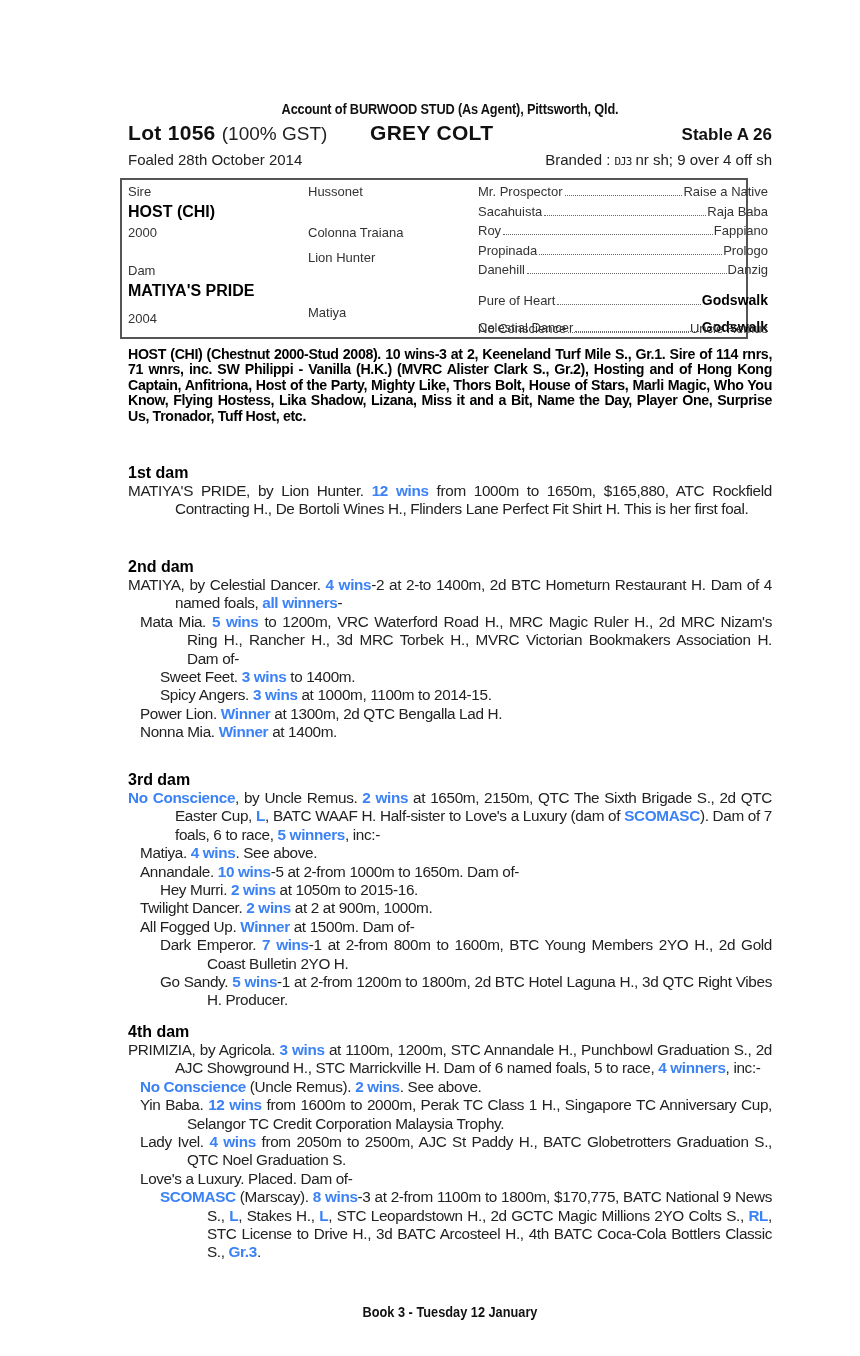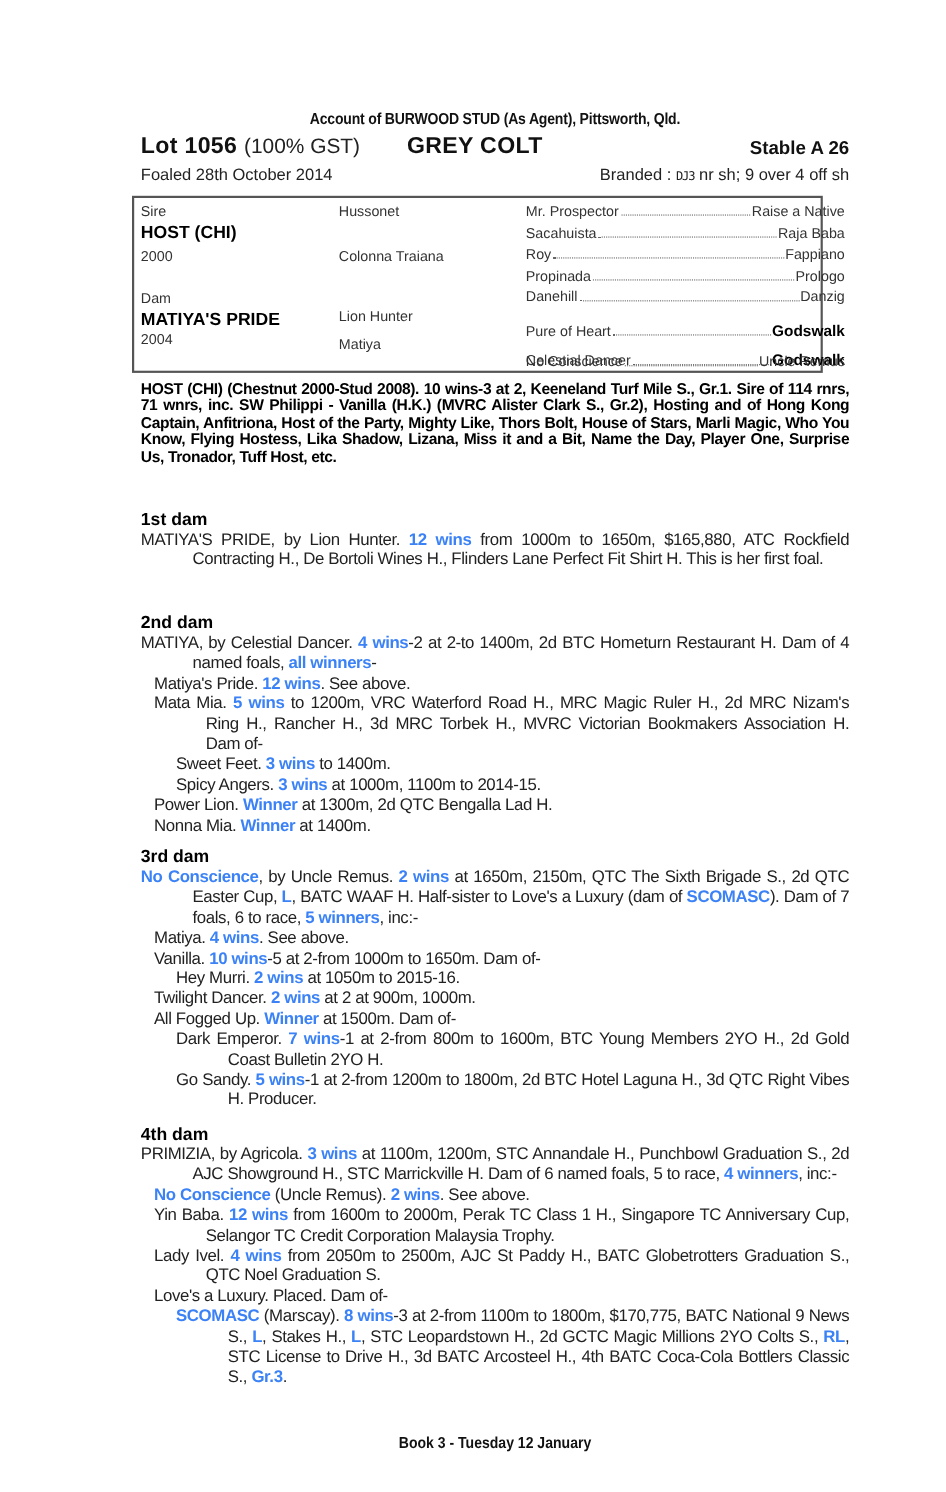--- a/index.html
+++ b/index.html
@@ -51,25 +51,25 @@
     <span>Foaled 28th October 2014</span>
     <span class="brand"><span>Branded : </span><span class="brandmark">DJ3</span><span> nr sh; 9 over 4 off sh</span></span>
   </div>
 
   <div class="pedbox">
     <span class="ped" style="left:6px;top:4px">Sire</span>
     <span class="ped bold" style="left:6px;top:23px">HOST (CHI)</span>
     <span class="ped" style="left:6px;top:45px">2000</span>
     <span class="ped" style="left:6px;top:83px">Dam</span>
     <span class="ped bold" style="left:6px;top:102px">MATIYA'S PRIDE</span>
-    <span class="ped" style="left:6px;top:121px">2004</span>
+    <span class="ped" style="left:6px;top:131px">2004</span>
 
     <span class="ped" style="left:186px;top:4px">Hussonet</span>
     <span class="ped" style="left:186px;top:45px">Colonna Traiana</span>
-    <span class="ped" style="left:186px;top:100px">Lion Hunter</span>
+    <span class="ped" style="left:186px;top:70px">Lion Hunter</span>
     <span class="ped" style="left:186px;top:125px">Matiya</span>
 
     <div id="fourth-gen">
         <div class="ped-row" style="top: 4px;">
           <span>Mr. Prospector</span>
           <span class="dots"></span>
           <span class="right">Raise a Native</span>
         </div>
         <div class="ped-row" style="top: 23.6px;">
           <span>Sacahuista</span>
@@ -112,32 +112,31 @@
   <div class="sireblurb">HOST (CHI) (Chestnut 2000-Stud 2008). 10 wins-3 at 2, Keeneland Turf Mile S., Gr.1. Sire of 114 rnrs, 71 wnrs, inc. SW Philippi - Vanilla (H.K.) (MVRC Alister Clark S., Gr.2), Hosting and of Hong Kong Captain, Anfitriona, Host of the Party, Mighty Like, Thors Bolt, House of Stars, Marli Magic, Who You Know, Flying Hostess, Lika Shadow, Lizana, Miss it and a Bit, Name the Day, Player One, Surprise Us, Tronador, Tuff Host, etc.</div>
 
   <div id="sections">
       <div class="section" style="top: 463px;">
         <div class="sec-head">1st dam</div>
         <div class="para lvl0"><span>MATIYA'S PRIDE, by Lion Hunter. </span><b>12 wins</b><span> from 1000m to 1650m, $165,880, ATC Rockfield Contracting H., De Bortoli Wines H., Flinders Lane Perfect Fit Shirt H. This is her first foal.</span></div>
       </div>
       <div class="section" style="top: 557px;">
         <div class="sec-head">2nd dam</div>
         <div class="para lvl0"><span>MATIYA, by Celestial Dancer. </span><b>4 wins</b><span>-2 at 2-to 1400m, 2d BTC Hometurn Restaurant H. Dam of 4 named foals, </span><b>all winners</b><span>-</span></div>
-        <div class="para lvl1"><span>Matiya's Pride. </span><b>12 wins</b><span>. See above.</span></div>
         <div class="para lvl1"><span>Mata Mia. </span><b>5 wins</b><span> to 1200m, VRC Waterford Road H., MRC Magic Ruler H., 2d MRC Nizam's Ring H., Rancher H., 3d MRC Torbek H., MVRC Victorian Bookmakers Association H. Dam of-</span></div>
         <div class="para lvl2"><span>Sweet Feet. </span><b>3 wins</b><span> to 1400m.</span></div>
         <div class="para lvl2"><span>Spicy Angers. </span><b>3 wins</b><span> at 1000m, 1100m to 2014-15.</span></div>
         <div class="para lvl1"><span>Power Lion. </span><b>Winner</b><span> at 1300m, 2d QTC Bengalla Lad H.</span></div>
         <div class="para lvl1"><span>Nonna Mia. </span><b>Winner</b><span> at 1400m.</span></div>
       </div>
       <div class="section" style="top: 770px;">
         <div class="sec-head">3rd dam</div>
         <div class="para lvl0"><b>No Conscience</b><span>, by Uncle Remus. </span><b>2 wins</b><span> at 1650m, 2150m, QTC The Sixth Brigade S., 2d QTC Easter Cup, </span><b>L</b><span>, BATC WAAF H. Half-sister to Love's a Luxury (dam of </span><b>SCOMASC</b><span>). Dam of 7 foals, 6 to race, </span><b>5 winners</b><span>, inc:-</span></div>
         <div class="para lvl1"><span>Matiya. </span><b>4 wins</b><span>. See above.</span></div>
-        <div class="para lvl1"><span>Vanilla. </span><b>10 wins</b><span>-5 at 2-from 1000m to 1650m. Dam of-</span></div>
+        <div class="para lvl1"><span>Annandale. </span><b>10 wins</b><span>-5 at 2-from 1000m to 1650m. Dam of-</span></div>
         <div class="para lvl2"><span>Hey Murri. </span><b>2 wins</b><span> at 1050m to 2015-16.</span></div>
         <div class="para lvl1"><span>Twilight Dancer. </span><b>2 wins</b><span> at 2 at 900m, 1000m.</span></div>
         <div class="para lvl1"><span>All Fogged Up. </span><b>Winner</b><span> at 1500m. Dam of-</span></div>
         <div class="para lvl2"><span>Dark Emperor. </span><b>7 wins</b><span>-1 at 2-from 800m to 1600m, BTC Young Members 2YO H., 2d Gold Coast Bulletin 2YO H.</span></div>
         <div class="para lvl2"><span>Go Sandy. </span><b>5 wins</b><span>-1 at 2-from 1200m to 1800m, 2d BTC Hotel Laguna H., 3d QTC Right Vibes H. Producer.</span></div>
       </div>
       <div class="section" style="top: 1022px;">
         <div class="sec-head">4th dam</div>
         <div class="para lvl0"><span>PRIMIZIA, by Agricola. </span><b>3 wins</b><span> at 1100m, 1200m, STC Annandale H., Punchbowl Graduation S., 2d AJC Showground H., STC Marrickville H. Dam of 6 named foals, 5 to race, </span><b>4 winners</b><span>, inc:-</span></div>
         <div class="para lvl1"><b>No Conscience</b><span> (Uncle Remus). </span><b>2 wins</b><span>. See above.</span></div>

